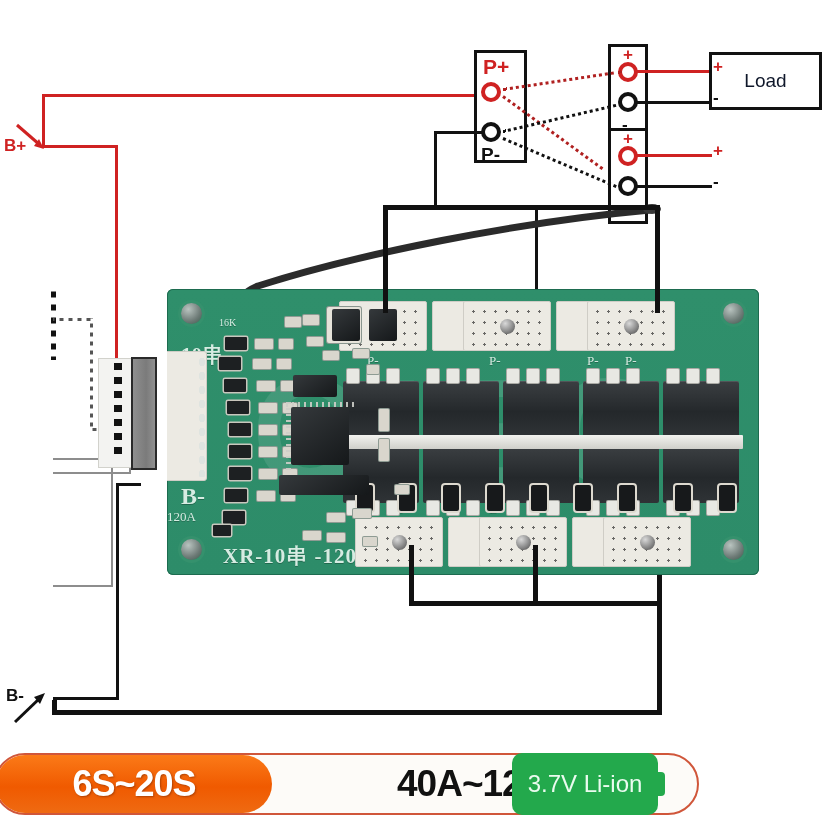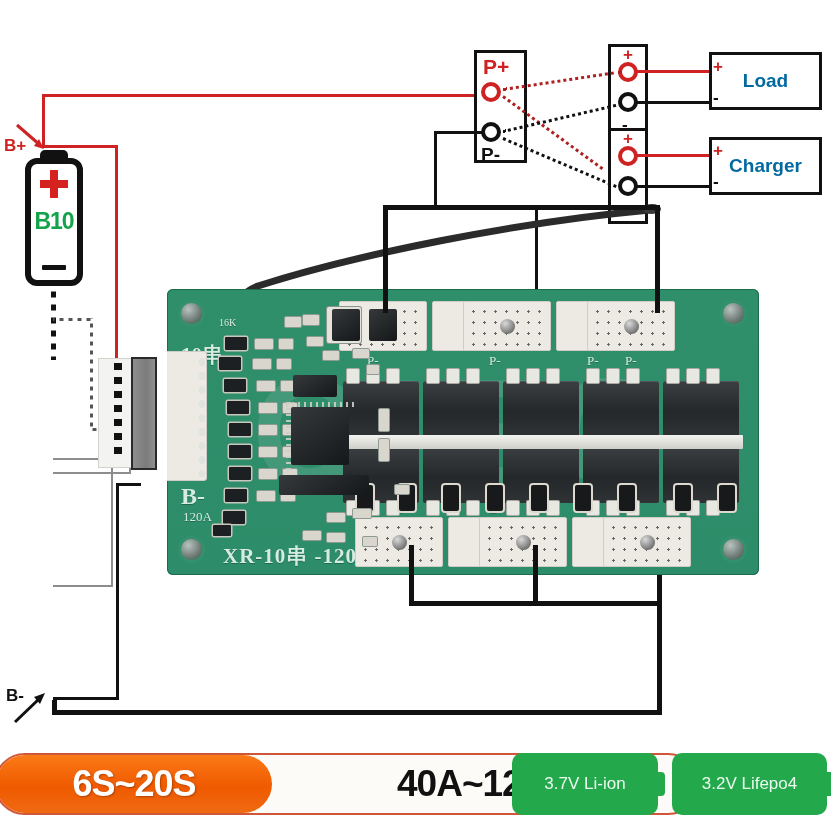--- a/index.html
+++ b/index.html
@@ -88,21 +88,21 @@
 
   
   .dotline{position:absolute;transform-origin:0 50%;height:0;border-top:3px dotted #111;}
   .dotline.red{border-top:3px dotted #b02020;}
 
   
   .devbox{
     position:absolute;border:3px solid #111;background:#fff;box-sizing:border-box;
     display:flex;align-items:center;justify-content:center;
   }
-  .devbox span{font-size:19px;font-weight:bold;color:#0369a1;}
+  .devbox span{font-size:19px;font-weight:normal;color:#0f172a;}
 
   
   #pcb{
     position:absolute;left:167px;top:289px;width:592px;height:286px;
     border-radius:6px;overflow:hidden;
     background:
       linear-gradient(180deg,#2f8f6b 0%,#2d8c69 100%);
     box-shadow:0 0 0 1px #1d6b4f inset;
   }
   .pcb-body{position:absolute;inset:0;}
@@ -192,21 +192,21 @@
   #bannerAmp{
     position:absolute;left:286px;top:0;width:400px;height:58px;
     display:flex;align-items:center;justify-content:center;
   }
   #bannerAmp span{font-size:37px;font-weight:bold;color:#111;letter-spacing:-1px;}
 
   .chembadge{
     position:absolute;top:753px;height:62px;background:#23a94c;border-radius:10px;
     display:flex;align-items:center;justify-content:center;
   }
-  .chembadge span{font-size:17px;color:#eafbef;white-space:nowrap;}
+  .chembadge span{font-size:24px;color:#eafbef;white-space:nowrap;}
   .chembadge:after{
     content:"";position:absolute;right:-7px;top:19px;width:9px;height:24px;
     background:#23a94c;border-radius:0 4px 4px 0;
   }
 
   .arrow{position:absolute;}
 </style>
 </head>
 <body>
 
@@ -220,26 +220,20 @@
   <div class="wire red h abs" style="left:42px;top:145px;width:76px;"></div>
   <div class="wire red v abs" style="left:115px;top:145px;height:219px;"></div>
   <div class="wire red h abs" style="left:115px;top:362px;width:18px;"></div>
 
   <svg class="arrow abs" style="left:14px;top:122px;" width="36" height="30">
     <line x1="3" y1="3" x2="26" y2="23" stroke="#cf2222" stroke-width="3"></line>
     <polygon points="30,27 20,24 25,17" fill="#cf2222"></polygon>
   </svg>
   <div class="abs" style="left:4px;top:136px;font-size:17px;font-weight:bold;color:#cf2222;">B+</div>
 
-  <div class="battery abs" style="left:25px;top:158px;">
-    <div class="cap"></div>
-    <div class="plus"></div>
-    <div class="blabel">B10</div>
-    <div class="minus"></div>
-  </div>
 
 
 
 
   <div class="dotlink abs" style="left:51px;top:288px;height:72px;"></div>
 
   <div class="dotlink thin abs" style="left:90px;top:318px;height:110px;"></div>
   <div class="dotlink horiz abs" style="left:53px;top:318px;width:40px;"></div>
   <div class="dotlink horiz abs" style="left:90px;top:428px;width:32px;"></div>
 
@@ -301,23 +295,20 @@
 
   <div class="tbox abs" style="left:608px;top:128px;width:40px;height:96px;"></div>
   <div class="sym red abs" style="left:623px;top:130px;font-size:17px;">+</div>
   <div class="node red abs" style="left:618px;top:146px;width:20px;height:20px;"></div>
   <div class="node blk abs" style="left:618px;top:176px;width:20px;height:20px;"></div>
   <div class="sym blk abs" style="left:622px;top:200px;font-size:17px;">-</div>
 
   <div class="wire red h abs" style="left:637px;top:154px;width:75px;"></div>
   <div class="wire h abs" style="left:637px;top:185px;width:75px;"></div>
 
-  <div class="devbox abs" style="left:709px;top:137px;width:113px;height:58px;">
-    <span>Charger</span>
-  </div>
   <div class="sym red abs" style="left:713px;top:142px;font-size:17px;">+</div>
   <div class="sym blk abs" style="left:713px;top:173px;font-size:17px;">-</div>
 
   <div class="dotline red abs" style="left:503px;top:88px;width:120px;transform:rotate(-8.5deg);"></div>
 
   <div class="dotline red abs" style="left:503px;top:95px;width:123px;transform:rotate(36deg);"></div>
 
   <div class="dotline abs" style="left:503px;top:130px;width:122px;transform:rotate(-13deg);"></div>
 
   <div class="dotline abs" style="left:503px;top:137px;width:123px;transform:rotate(23deg);"></div>
@@ -333,21 +324,21 @@
     <div class="watermark">OIEC</div>
 
     <div class="hole" style="left:14px;top:14px;"></div>
     <div class="hole" style="left:556px;top:14px;"></div>
     <div class="hole" style="left:14px;top:250px;"></div>
     <div class="hole" style="left:556px;top:250px;"></div>
 
     <div class="silk" style="left:14px;top:52px;font-size:21px;">10串</div>
     <div class="silk" style="left:14px;top:76px;font-size:21px;">B+</div>
     <div class="silk" style="left:14px;top:194px;font-size:24px;">B-</div>
-    <div class="silk small" style="left:16px;top:220px;font-size:13px;">120A</div>
+    <div class="silk small" style="left:0;top:220px;font-size:13px;">120A</div>
     <div class="silk" style="left:56px;top:253px;font-size:21px;letter-spacing:1px;">XR-10串 -120A</div>
     <div class="silk small" style="left:52px;top:28px;font-size:10px;">16K</div>
 
     <div class="pad" style="left:172px;top:12px;width:88px;height:50px;">
         <div class="padholes"></div>
       </div>
     <div class="pad" style="left:265px;top:12px;width:58px;height:50px;"></div>
     <div class="pad" style="left:296px;top:12px;width:88px;height:50px;">
         <div class="padholes"></div>
       </div>
@@ -523,17 +514,14 @@
       <span>6S~20S</span>
     </div>
     <div id="bannerAmp">
       <span>40A~120A</span>
     </div>
   </div>
 
   <div class="chembadge" style="left:512px;width:146px;">
     <span>3.7V Li-ion</span>
   </div>
-  <div class="chembadge" style="left:672px;width:155px;">
-    <span>3.2V Lifepo4</span>
-  </div>
 
 </div>
 
 </body></html>

